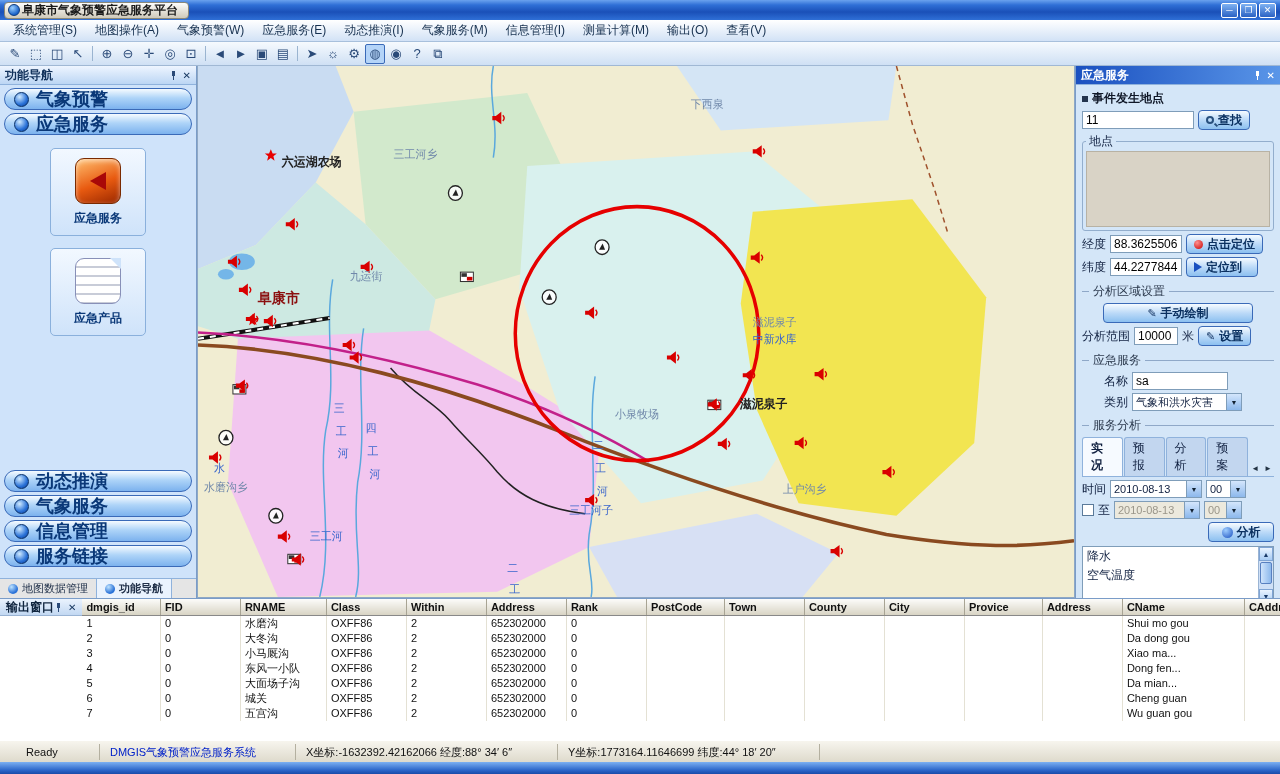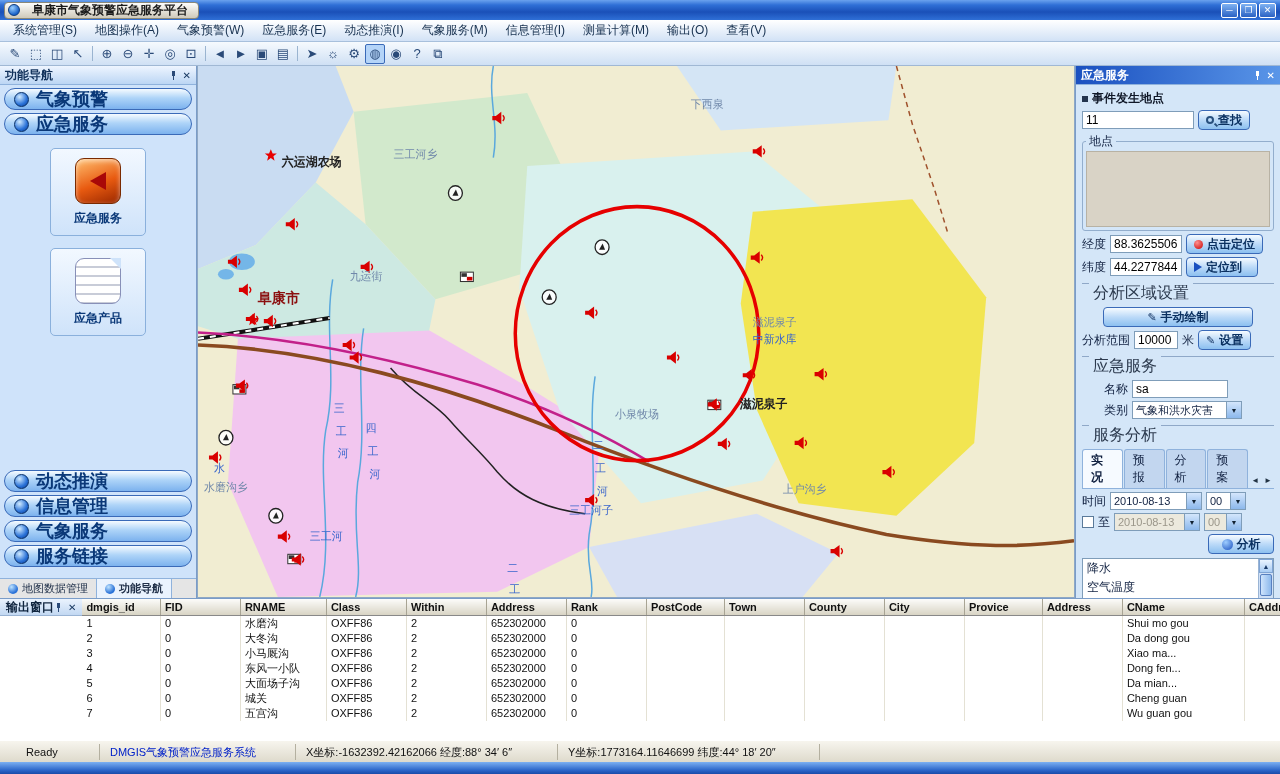--- a/index.html
+++ b/index.html
@@ -1,21 +1,21 @@
 <!DOCTYPE html>
 <html><head>
 <meta charset="utf-8">
 <style>
   *{margin:0;padding:0;box-sizing:border-box;font-family:"Liberation Sans","DejaVu Sans",sans-serif;}
   html,body{width:1280px;height:774px;overflow:hidden;}
   .window{width:1280px;height:774px;display:flex;flex-direction:column;background:#d4e6f8;}
 
   
   .titlebar{height:20px;background:linear-gradient(180deg,#6aa2ee 0%,#2f6fd6 25%,#1a50b8 60%,#2f6fd6 100%);display:flex;align-items:center;justify-content:space-between;padding:0 4px;flex:0 0 auto;}
-  .title-pill{display:flex;align-items:center;gap:12px;background:linear-gradient(180deg,#fdfdfb,#cfc9ba);border:1px solid #8a8878;border-radius:4px;height:17px;padding:0 10px 0 3px;font-size:12px;font-weight:bold;color:#1a1a1a;}
+  .title-pill{display:flex;align-items:center;gap:2px;background:linear-gradient(180deg,#fdfdfb,#cfc9ba);border:1px solid #8a8878;border-radius:4px;height:17px;padding:0 10px 0 3px;font-size:12px;font-weight:bold;color:#1a1a1a;}
   .app-icon{width:12px;height:12px;border-radius:50%;background:radial-gradient(circle at 35% 30%,#9ad0ff,#1a62c8 70%);border:1px solid #0a3a80;}
   .win-controls{display:flex;gap:2px;}
   .win-btn{width:17px;height:15px;border:1px solid #fff;border-radius:2px;background:linear-gradient(180deg,#7fb2f2,#2a62c4);color:#fff;font-size:9px;line-height:13px;text-align:center;cursor:default;}
 
   
   .menubar{height:22px;background:linear-gradient(180deg,#ffffff,#d2e2f6);border-bottom:1px solid #a8c0dc;display:flex;align-items:center;padding:0 4px;flex:0 0 auto;}
   .menu-item{padding:2px 9px;font-size:12px;color:#16304f;cursor:default;}
   .toolbar{height:24px;background:linear-gradient(180deg,#f6fafe,#cfe0f4);border-bottom:1px solid #a0b8d4;display:flex;align-items:center;gap:1px;padding:0 5px;flex:0 0 auto;}
   .tool-btn{width:20px;height:20px;font-size:13px;line-height:18px;text-align:center;color:#2a4a78;border:1px solid transparent;border-radius:2px;cursor:default;}
   .tool-btn.active{border-color:#3a6ab8;background:#b4d4f8;}
@@ -65,21 +65,21 @@
 
   
   .right-panel{width:205px;background:#d4e6f8;display:flex;flex-direction:column;border-left:1px solid #7a9cc8;flex:0 0 auto;}
   .panel-hdr.blue{background:linear-gradient(90deg,#1a50c0,#5a96e8);color:#ffffff;}
   .panel-hdr.blue .close-x{color:#fff;}
   .panel-hdr.blue .pin-icon::before,.panel-hdr.blue .pin-icon::after{background:#fff;}
   .rp-content{flex:1;padding:3px 6px;font-size:12px;color:#102040;overflow:hidden;}
   .rp-row{display:flex;align-items:center;gap:4px;margin:3px 0;}
   .rp-sec{font-weight:bold;font-size:12px;color:#101828;display:flex;align-items:center;gap:4px;margin-top:2px;}
   .rp-sec::before{content:"";width:6px;height:6px;background:#23344e;}
-  .rp-divider{display:flex;gap:4px;margin:6px 0 3px;color:#2c3a4e;font-size:16px;white-space:nowrap;}
+  .rp-divider{display:flex;align-items:center;gap:4px;margin:6px 0 3px;color:#2c3a4e;font-size:12px;white-space:nowrap;}
   .rp-divider::before{content:"";width:7px;border-top:1px solid #8fa8c8;}
   .rp-divider::after{content:"";flex:1;border-top:1px solid #8fa8c8;}
   .rp-input{border:1px solid #7f9db9;background:#fff;height:18px;font-size:12px;padding:0 3px;min-width:0;}
   .rp-btn{border:1px solid #3a6ab8;border-radius:4px;background:linear-gradient(180deg,#f6fbff,#bcdaf8 50%,#8cc0f0);height:20px;font-size:12px;color:#0a3060;display:inline-flex;align-items:center;gap:4px;padding:0 7px;font-weight:bold;cursor:default;white-space:nowrap;}
   .mag-icon{width:8px;height:8px;border:2px solid #28507e;border-radius:50%;position:relative;flex:0 0 auto;}
   .mag-icon::after{content:"";position:absolute;left:6px;top:6px;width:4px;height:2px;background:#28507e;transform:rotate(45deg);}
   .red-dot{width:9px;height:9px;border-radius:50%;background:radial-gradient(circle at 35% 30%,#ff9090,#c80000);flex:0 0 auto;}
   .blue-arrow{width:0;height:0;border-top:5px solid transparent;border-bottom:5px solid transparent;border-left:8px solid #1a50c0;flex:0 0 auto;}
   .pencil-ico{font-size:11px;color:#1a3a68;}
   .place-box{border:1px solid #93aecd;border-radius:3px;padding:1px 3px 3px;margin-top:3px;}
@@ -212,25 +212,25 @@
             <div class="sc-label">应急产品</div>
           </div>
         </div>
       <div id="nav-bottom" class="nav-bottom">
           <div class="nav-btn">
             <span class="globe-dot"></span>
             <span>动态推演</span>
           </div>
           <div class="nav-btn">
             <span class="globe-dot"></span>
-            <span>信息管理</span>
+            <span>气象服务</span>
           </div>
           <div class="nav-btn">
             <span class="globe-dot"></span>
-            <span>气象服务</span>
+            <span>信息管理</span>
           </div>
           <div class="nav-btn">
             <span class="globe-dot"></span>
             <span>服务链接</span>
           </div>
         </div>
       <div class="side-tabs" id="side-tabs">
           <div class="side-tab">
             <span class="mini-globe"></span>
             <span>地图数据管理</span>

